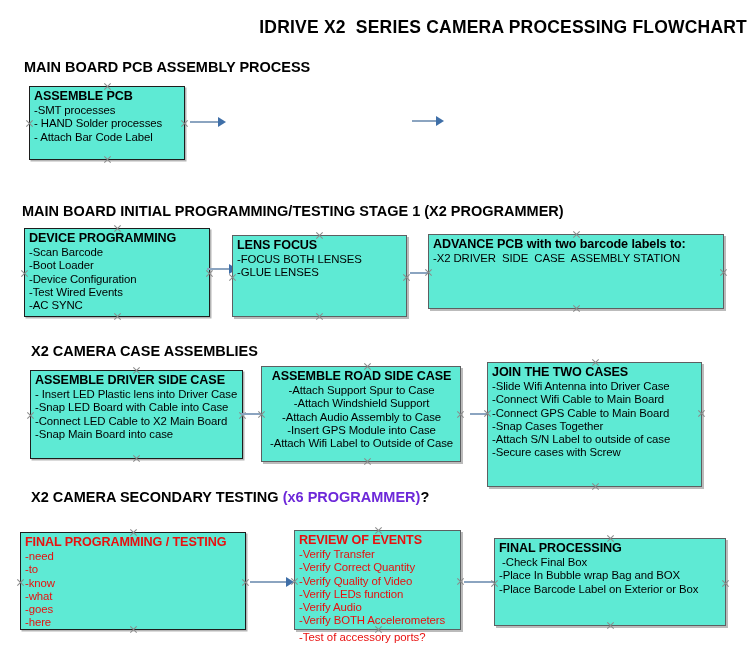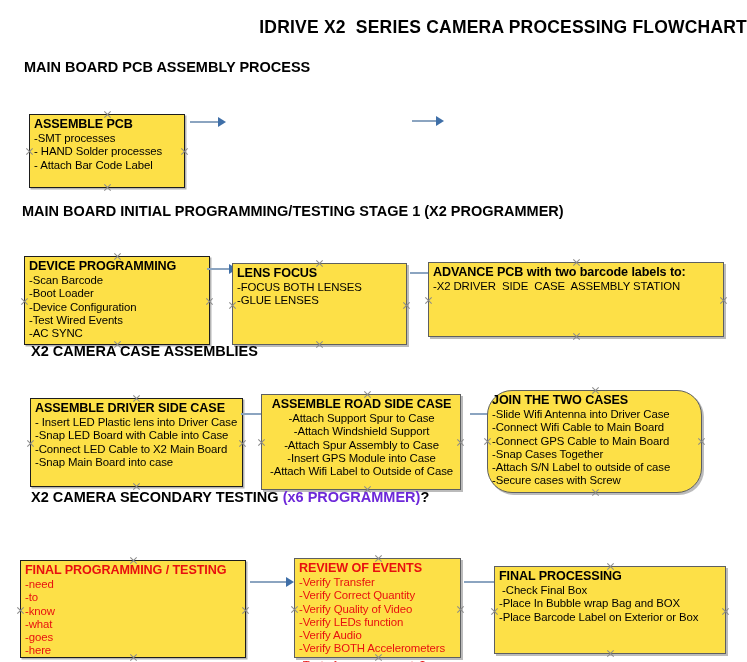--- a/index.html
+++ b/index.html
@@ -44,25 +44,24 @@
     color: #6d28d9;
   }
   .section-heading .tail {
     color: #000000;
   }
 
   
   .flow-box {
     position: absolute;
     box-sizing: border-box;
-    background: #fde047;
+    background: #5eead4;
     border: 1.2px solid #1d1d1d;
     box-shadow: 1.5px 1.5px 0 rgba(120,120,120,0.55);
     overflow: visible;
-    margin-top: 28px;
   }
   .flow-box.shadowy {
     border: 1.4px solid #5d5f61;
     box-shadow: 2px 2px 0 rgba(120,120,120,0.5);
   }
   .box-inner {
     padding: 2px 3px 0 4px;
     line-height: 1.16;
   }
   .box-title {
@@ -237,36 +236,36 @@
   <div class="connector" style="left:241px; top:409px; width:32px;">
     <span class="line" style="width:24px;"></span>
     <span class="head" style="left:22px;"></span>
   </div>
 
   <div class="flow-box shadowy" style="left:261px; top:366px; width:200px; height:96px;text-align:center;">
     <div class="box-inner">
       <div class="box-title">ASSEMBLE ROAD SIDE CASE</div>
       <div class="box-line">-Attach Support Spur to Case</div>
       <div class="box-line">-Attach Windshield Support</div>
-      <div class="box-line">-Attach Spur Assembly to Case</div>
+      <div class="box-line">-Attach Audio Assembly to Case</div>
       <div class="box-line">-Insert GPS Module into Case</div>
       <div class="box-line">-Attach Wifi Label to Outside of Case</div>
     </div>
     <span class="handle" style="left:101px; top:-5px;"></span>
     <span class="handle" style="left:101px; bottom:-5px;"></span>
     <span class="handle" style="left:-5px; top:43px;"></span>
     <span class="handle" style="right:-5px; top:43px;"></span>
   </div>
 
   <div class="connector" style="left:470px; top:409px; width:30px;">
     <span class="line" style="width:22px;"></span>
     <span class="head" style="left:20px;"></span>
   </div>
 
-  <div class="flow-box shadowy" style="left:487px; top:362px; width:215px; height:103px;border-radius:25px;">
+  <div class="flow-box shadowy" style="left:487px; top:362px; width:215px; height:125px;">
     <div class="box-inner">
       <div class="box-title">JOIN THE TWO CASES</div>
       <div class="box-line">-Slide Wifi Antenna into Driver Case</div>
       <div class="box-line">-Connect Wifi Cable to Main Board</div>
       <div class="box-line">-Connect GPS Cable to Main Board</div>
       <div class="box-line">-Snap Cases Together</div>
       <div class="box-line">-Attach S/N Label to outside of case</div>
       <div class="box-line">-Secure cases with Screw</div>
     </div>
     <span class="handle" style="left:103px; top:-5px;"></span>

